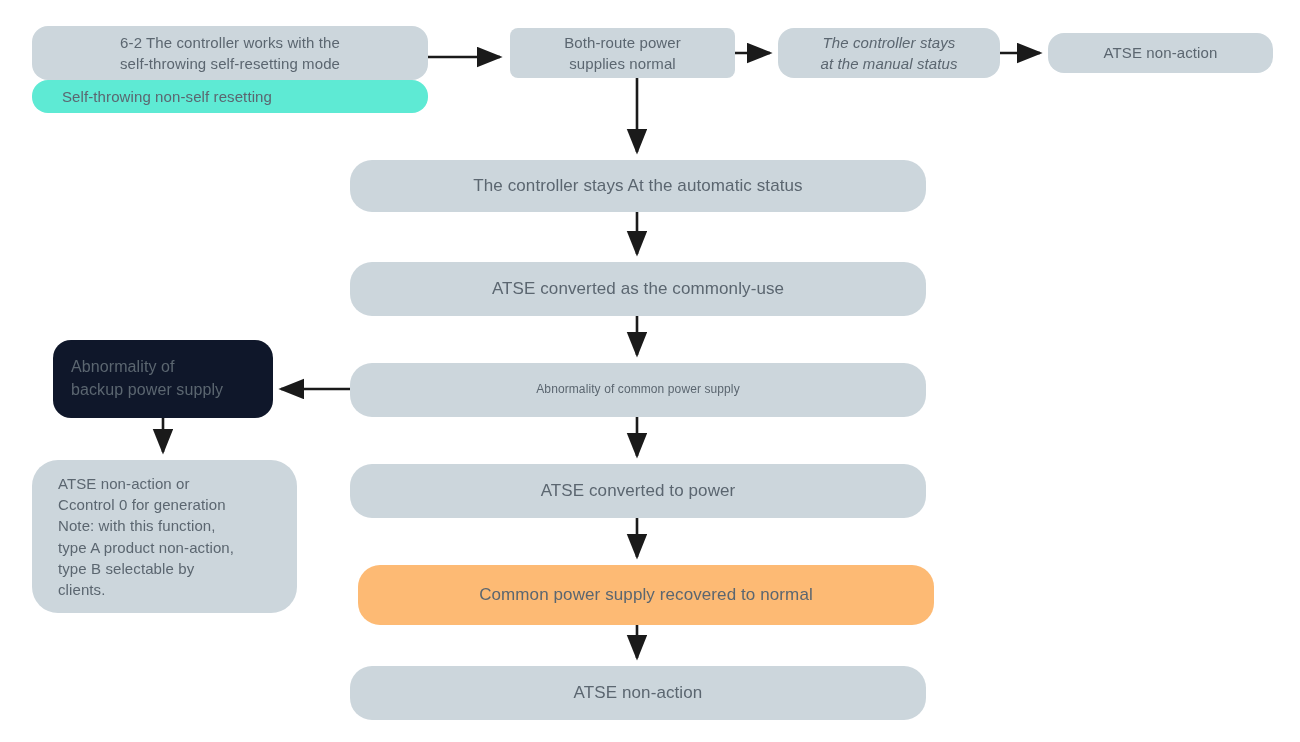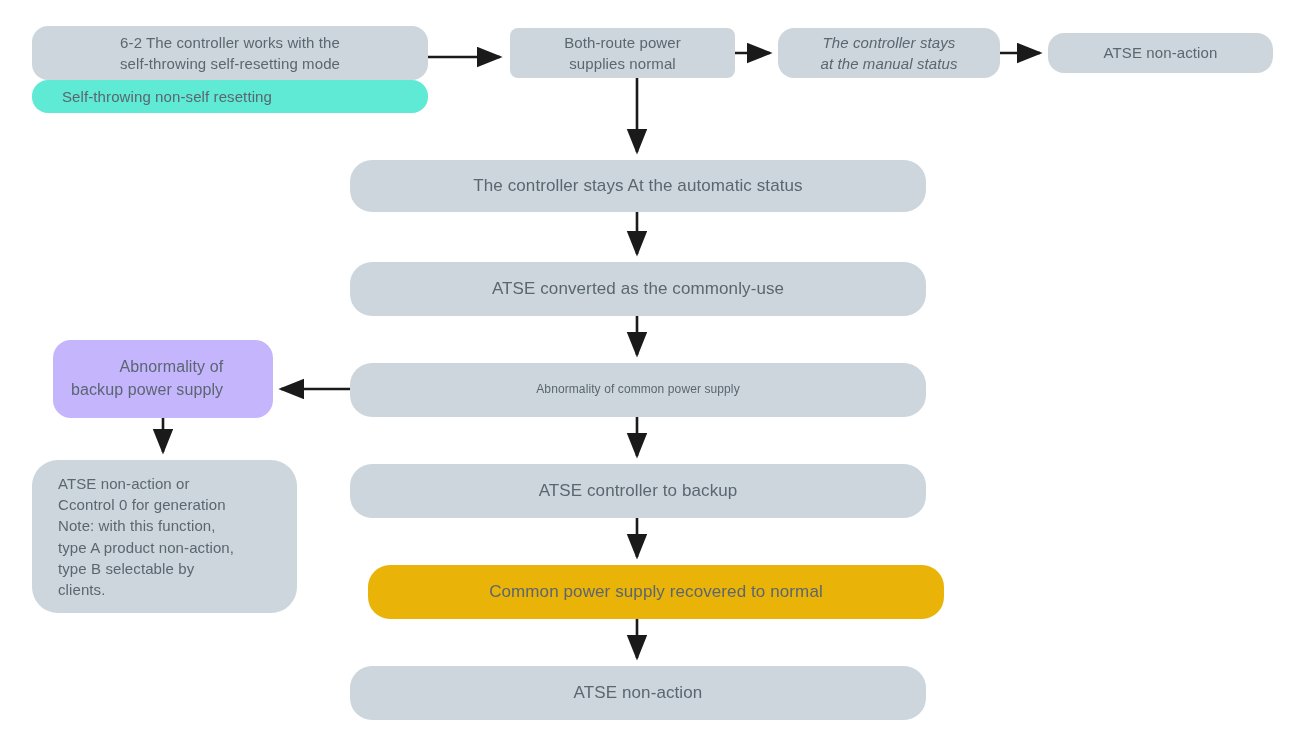--- a/index.html
+++ b/index.html
@@ -73,26 +73,26 @@
       <div class="node" style="left: 32px; top: 26px; width: 396px; height: 54px; border-radius: 16px; font-size: 15px; background: rgb(204, 214, 220); color: rgb(91, 102, 112);">6-2 The controller works with the
 self-throwing self-resetting mode</div>
       <div class="node left-align" style="left: 32px; top: 80px; width: 396px; height: 33px; border-radius: 16px; font-size: 15px; background: #5eead4; color: rgb(91, 102, 112); padding-left: 30px;">Self-throwing non-self resetting</div>
       <div class="node" style="left: 510px; top: 28px; width: 225px; height: 50px; border-radius: 8px; font-size: 15px; background: rgb(204, 214, 220); color: rgb(91, 102, 112);">Both-route power
 supplies normal</div>
       <div class="node" style="left: 778px; top: 28px; width: 222px; height: 50px; border-radius: 16px; font-size: 15px; background: rgb(204, 214, 220); color: rgb(91, 102, 112); font-style: italic;">The controller stays
 at the manual status</div>
       <div class="node" style="left: 1048px; top: 33px; width: 225px; height: 40px; border-radius: 16px; font-size: 15px; background: rgb(204, 214, 220); color: rgb(91, 102, 112);">ATSE non-action</div>
       <div class="node" style="left: 350px; top: 160px; width: 576px; height: 52px; border-radius: 22px; font-size: 17px; background: rgb(204, 214, 220); color: rgb(91, 102, 112);">The controller stays At the automatic status</div>
       <div class="node" style="left: 350px; top: 262px; width: 576px; height: 54px; border-radius: 22px; font-size: 17px; background: rgb(204, 214, 220); color: rgb(91, 102, 112);">ATSE converted as the commonly-use</div>
-      <div class="node left-align" style="left: 53px; top: 340px; width: 220px; height: 78px; border-radius: 18px; font-size: 16px; background: #c4b5fd; color: rgb(91, 102, 112); padding-left: 18px; text-align: right;">Abnormality of
+      <div class="node left-align" style="left: 53px; top: 340px; width: 220px; height: 78px; border-radius: 18px; font-size: 16px; background: #0f172a; color: rgb(91, 102, 112); padding-left: 18px;">Abnormality of
 backup power supply</div>
       <div class="node" style="left: 350px; top: 363px; width: 576px; height: 54px; border-radius: 22px; font-size: 12px; background: rgb(204, 214, 220); color: rgb(91, 102, 112);">Abnormality of common power supply</div>
       <div class="node left-align" style="left: 32px; top: 460px; width: 265px; height: 153px; border-radius: 26px; font-size: 15px; background: rgb(204, 214, 220); color: rgb(91, 102, 112); padding-left: 26px;">ATSE non-action or
 Ccontrol 0 for generation
 Note: with this function,
 type A product non-action,
 type B selectable by
 clients.</div>
-      <div class="node" style="left: 350px; top: 464px; width: 576px; height: 54px; border-radius: 22px; font-size: 17px; background: rgb(204, 214, 220); color: rgb(91, 102, 112);">ATSE controller to backup</div>
-      <div class="node" style="left: 368px; top: 565px; width: 576px; height: 54px; border-radius: 22px; font-size: 17px; background: #eab308; color: rgb(91, 102, 112);">Common power supply recovered to normal</div>
+      <div class="node" style="left: 350px; top: 464px; width: 576px; height: 54px; border-radius: 22px; font-size: 17px; background: rgb(204, 214, 220); color: rgb(91, 102, 112);">ATSE converted to power</div>
+      <div class="node" style="left: 358px; top: 565px; width: 576px; height: 60px; border-radius: 22px; font-size: 17px; background: #fdba74; color: rgb(91, 102, 112);">Common power supply recovered to normal</div>
       <div class="node" style="left: 350px; top: 666px; width: 576px; height: 54px; border-radius: 22px; font-size: 17px; background: rgb(204, 214, 220); color: rgb(91, 102, 112);">ATSE non-action</div>
     </div>
 </div>
 
 </body></html>

